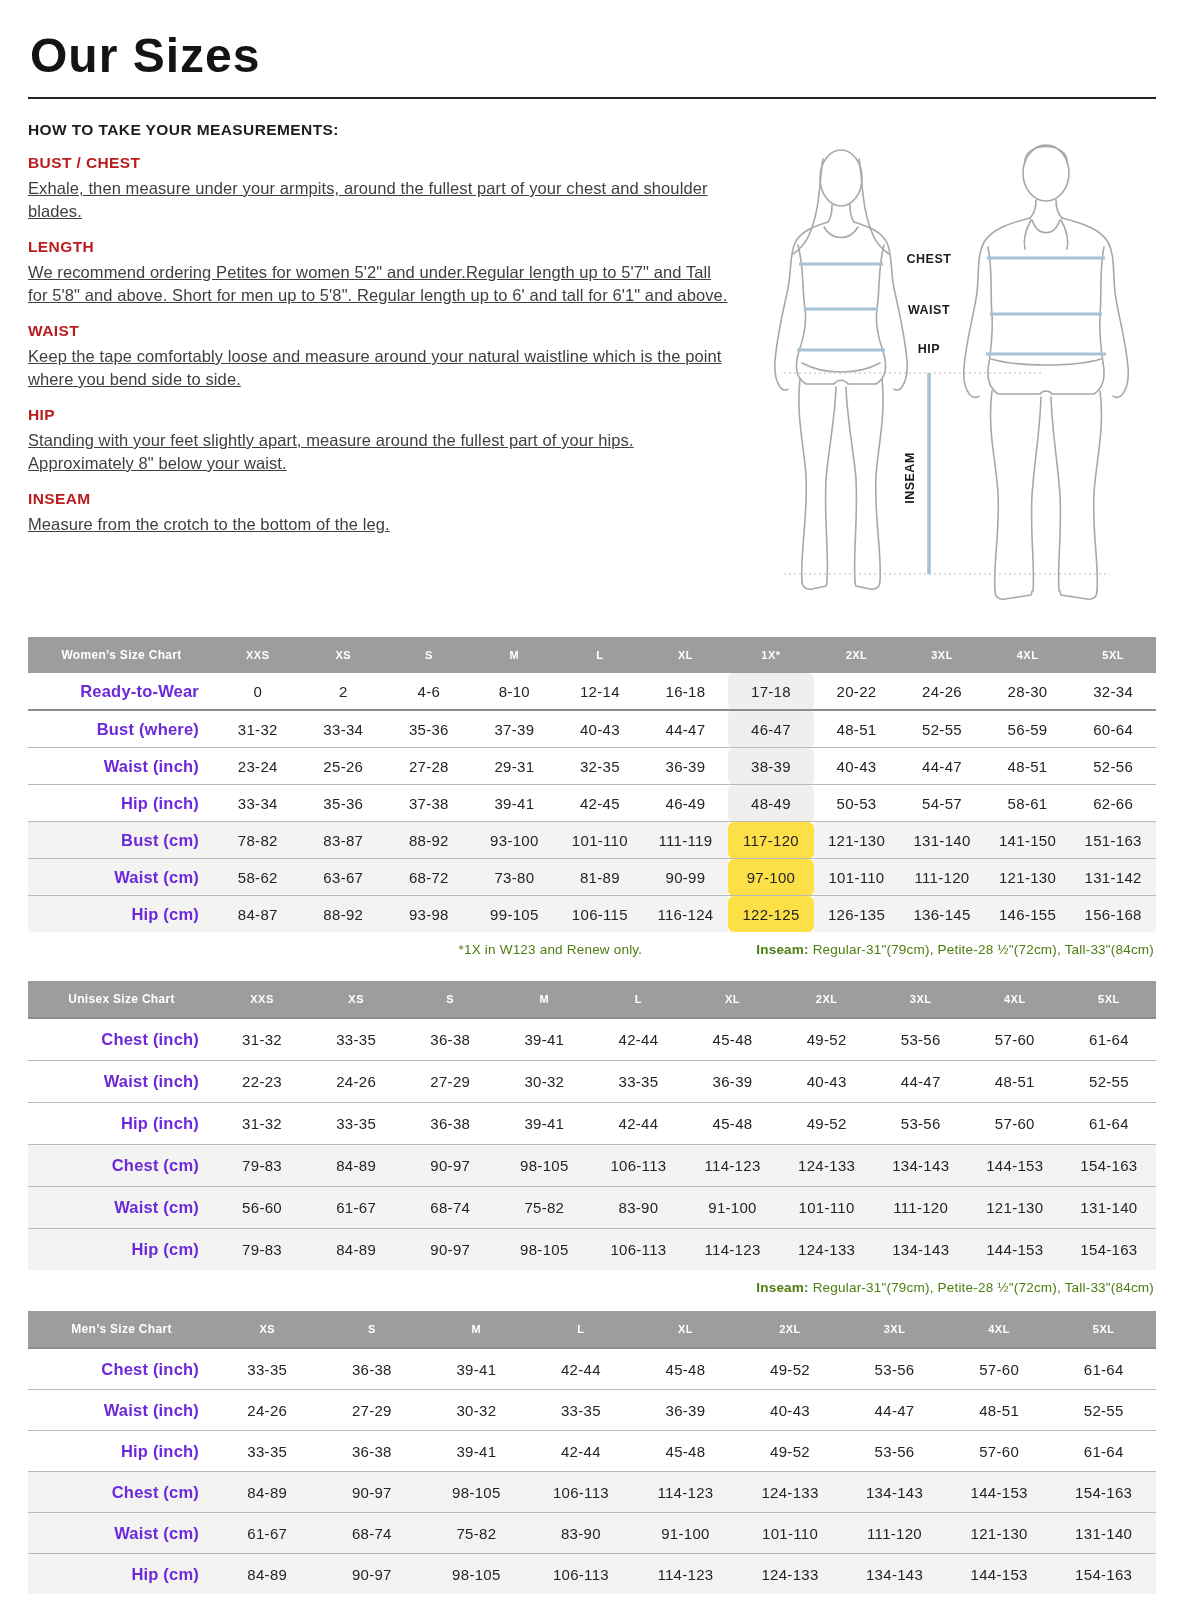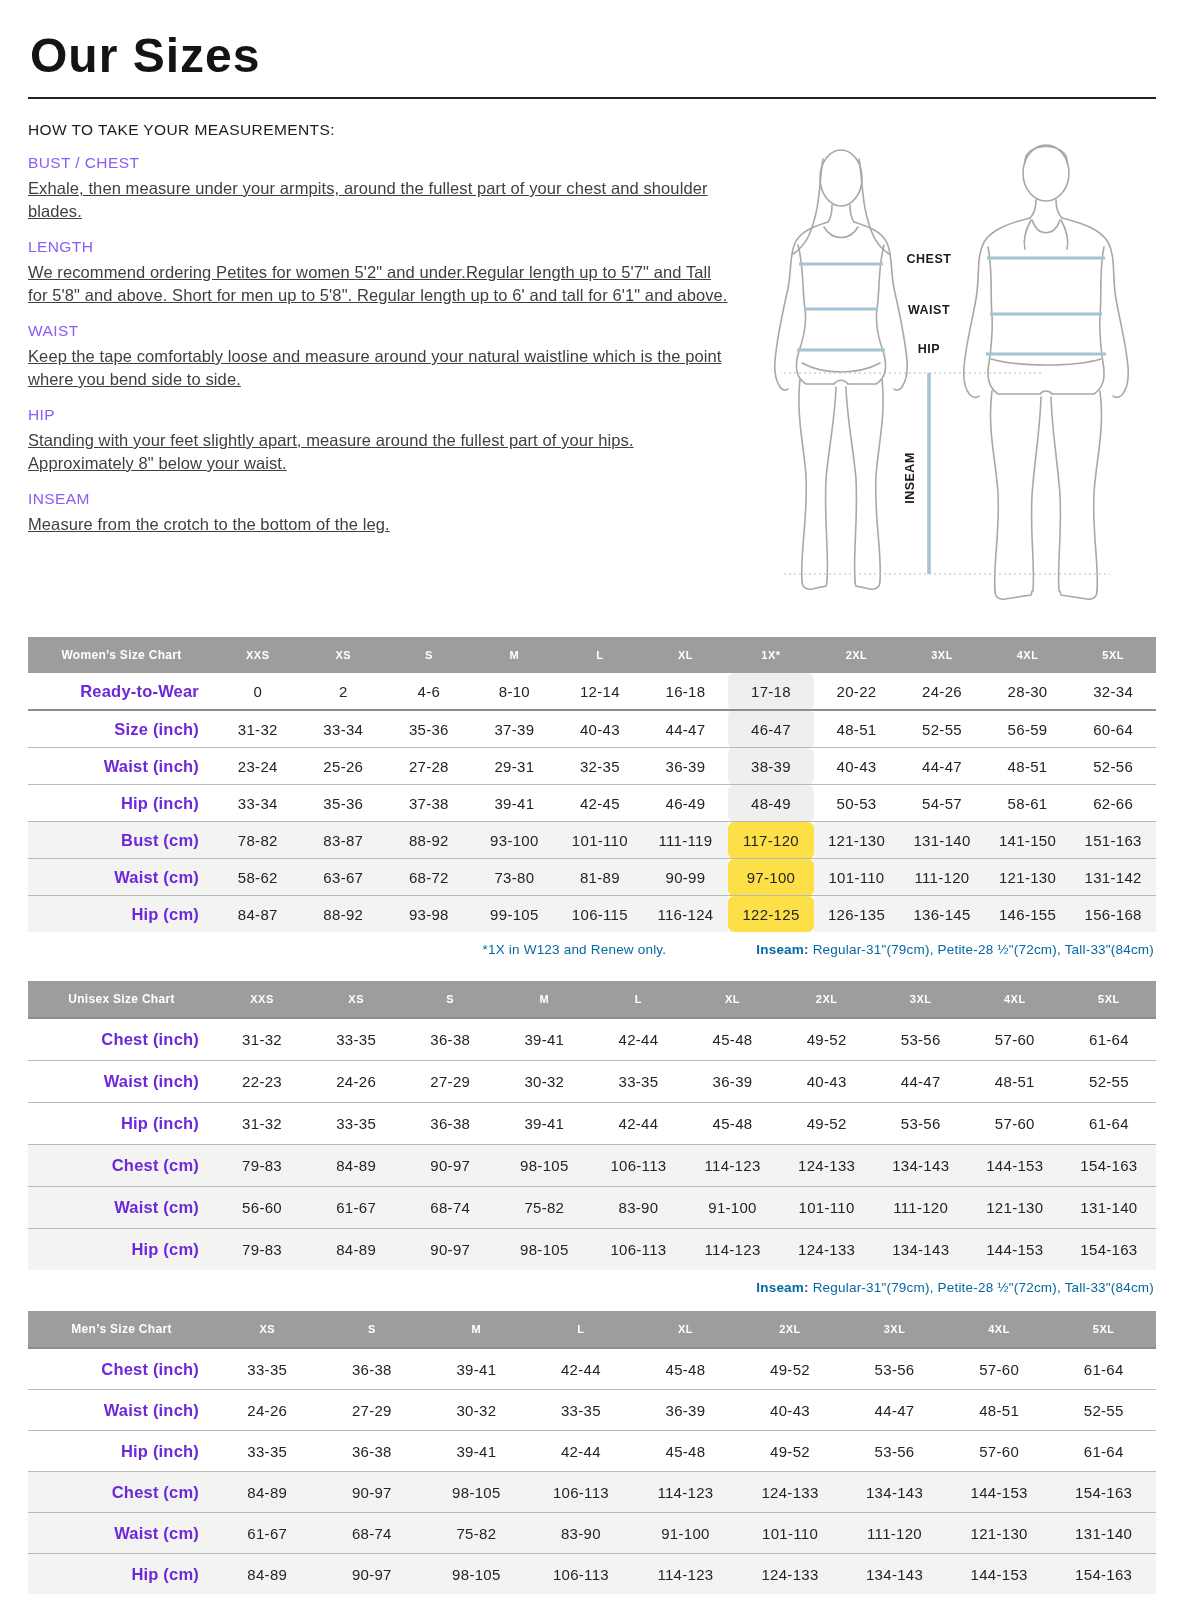--- a/index.html
+++ b/index.html
@@ -4,22 +4,22 @@
 <style>
   html,body{margin:0;padding:0;background:#ffffff;}
   body{width:1200px;height:1600px;overflow:hidden;font-family:"Liberation Sans",sans-serif;color:#3d3d3d;}
   .page{padding:24px 44px 0 28px;}
 
   h1.page-title{margin:4px 0 14px 2px;font-size:48px;font-weight:700;letter-spacing:1px;color:#141414;}
   .title-rule{border:none;border-top:2.5px solid #222;margin:0 0 22px 0;}
 
   .top{display:flex;align-items:flex-start;}
   .copy{width:720px;}
-  .copy h2{margin:0 0 14px 0;font-size:15.5px;font-weight:400;color:#1d1d1d;letter-spacing:.4px;}
-  .copy h3{margin:15px 0 5px 0;font-size:15.5px;font-weight:400;color:#8b5cf6;letter-spacing:.4px;}
+  .copy h2{margin:0 0 14px 0;font-size:15.5px;font-weight:700;color:#1d1d1d;letter-spacing:.4px;}
+  .copy h3{margin:15px 0 5px 0;font-size:15.5px;font-weight:700;color:#b91c1c;letter-spacing:.4px;}
   .copy p{margin:0 0 9px 0;font-size:16.5px;line-height:23px;color:#3f3f3f;width:700px;letter-spacing:.1px;text-decoration:underline;}
 
   .figure{margin-left:auto;width:420px;margin-top:0;}
   .figure svg{display:block;}
   .sil{fill:none;stroke:#a8a8a8;stroke-width:1.6;stroke-linecap:round;}
   .mline{stroke:#a4c3d6;stroke-width:3.2;}
   .iline{stroke:#a4c3d6;stroke-width:3.6;}
   .dot{stroke:#bcbcbc;stroke-width:1.2;stroke-dasharray:2 3;}
   .dlabel{font-family:"Liberation Sans",sans-serif;font-size:12.5px;font-weight:700;fill:#1c1c1c;letter-spacing:.5px;}
 
@@ -34,21 +34,21 @@
   .size-table tbody td{text-align:center;font-size:15px;color:#242424;height:36px;border-top:1.5px solid #b9b9b7;letter-spacing:.3px;padding:0;}
   .size-table tbody tr:first-child td{border-top:none;}
   .size-table tbody tr.strong-top td{border-top:2px solid #8d8d8d;}
   .size-table td.row-label{text-align:right;padding-right:16px;font-weight:700;font-size:16.5px;color:#6d28d9;letter-spacing:.2px;}
   .size-table tr.shaded td{background:#f3f3f1;}
   .size-table td.hl{background:#efefed;border-radius:6px;}
   .size-table tr.shaded td.hl{background:#fde047;text-align:center;}
   .t1 .size-table tbody td{height:41px;}
   .t2 .size-table tbody td{height:40px;}
 
-  .fnotes{display:flex;justify-content:flex-end;gap:90px;margin:10px 2px 0 0;font-size:13.5px;color:#0369a1;letter-spacing:.2px;}
+  .fnotes{display:flex;justify-content:flex-end;gap:114px;margin:10px 2px 0 0;font-size:13.5px;color:#4d7c0f;letter-spacing:.2px;}
   .fnotes b{font-weight:700;}
 </style>
 </head>
 <body>
 
 <div class="page">
 
   <h1 class="page-title">Our Sizes</h1>
   <hr class="title-rule">
 
@@ -184,21 +184,21 @@
             <td>8-10</td>
             <td>12-14</td>
             <td>16-18</td>
             <td class="hl">17-18</td>
             <td>20-22</td>
             <td>24-26</td>
             <td>28-30</td>
             <td>32-34</td>
           </tr>
           <tr class="strong-top">
-            <td class="row-label">Size (inch)</td>
+            <td class="row-label">Bust (where)</td>
             <td>31-32</td>
             <td>33-34</td>
             <td>35-36</td>
             <td>37-39</td>
             <td>40-43</td>
             <td>44-47</td>
             <td class="hl">46-47</td>
             <td>48-51</td>
             <td>52-55</td>
             <td>56-59</td>

